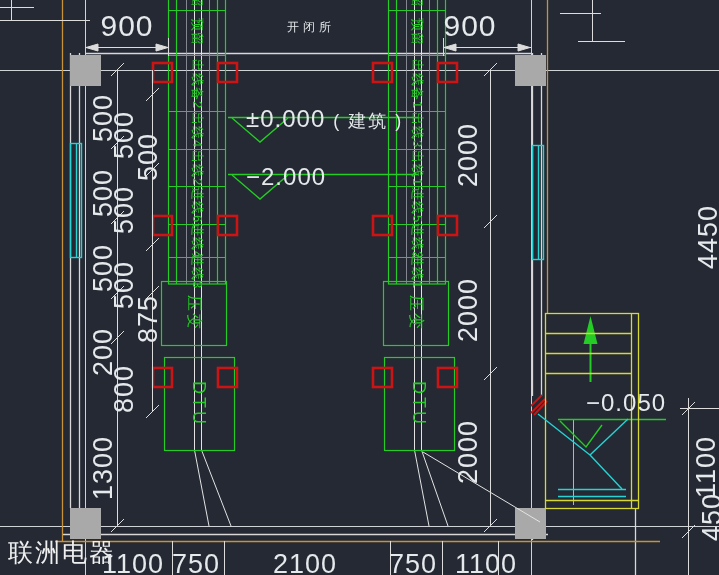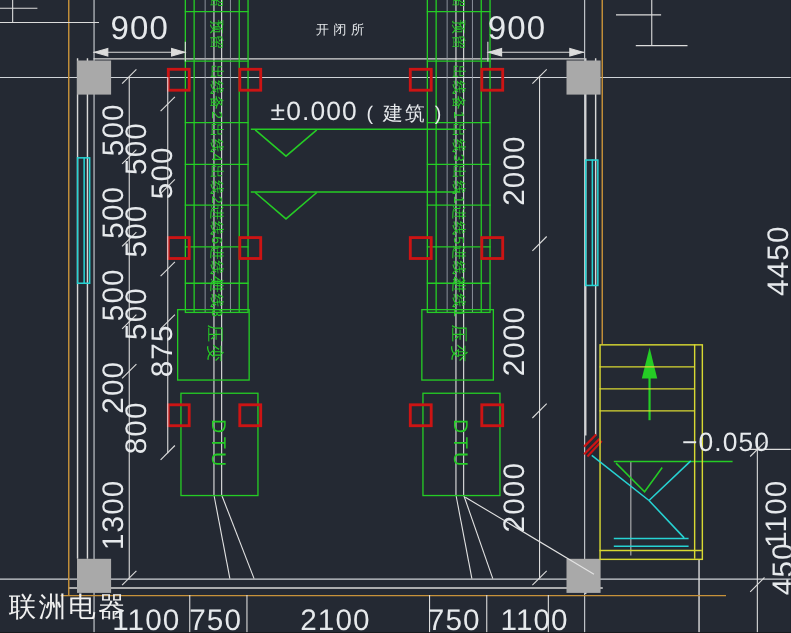--- a/index.html
+++ b/index.html
@@ -10,21 +10,21 @@
   .c{transform:translate(-50%,-50%);}
   .rv{transform:translate(-50%,-50%) rotate(-90deg);}       
   .rc{transform:translate(-50%,-50%) rotate(90deg);}        
   .cb{transform:translate(-50%,0);}
   .dim{font-size:27px;letter-spacing:1px;color:#e6e9ec;}
   .dimb{font-size:27px;letter-spacing:1px;color:#e6e9ec;}
   .grn{color:#25cc25;}
   .cell{font-size:13px;letter-spacing:1px;}
   .pt{font-size:16px;letter-spacing:2px;}
   .dtu{font-size:18px;letter-spacing:3px;}
-  .elev{position:absolute;display:flex;align-items:baseline;gap:8px;color:#e6e9ec;}
+  .elev{position:absolute;display:flex;align-items:baseline;gap:8px;color:#e6e9ec;margin-top:17px;}
   .elev .val{font-size:24px;letter-spacing:1px;}
   .elev .note{font-size:18px;letter-spacing:2px;}
 </style>
 </head>
 <body>
 
 <div id="canvas">
 
 <svg id="geom" width="719" height="575" viewBox="0 0 719 575">
 
@@ -209,22 +209,23 @@
 
 <span class="t c" style="left:311px;top:27px;font-size:12px;letter-spacing:4px;">开闭所</span>
 
 <span class="t" style="left:8px;top:540px;font-size:25px;letter-spacing:2px;color:#f0f0f0;">联洲电器</span>
 
 <div class="elev" style="left:246px;top:88px;">
   <span class="val">±0.000</span>
   <span class="note">( 建筑 )</span>
 </div>
 <div class="elev" style="left:246px;top:146px;">
+  <span class="val">−2.000</span>
 </div>
-<span class="t" style="left:586px;top:391px;font-size:24px;letter-spacing:1px;margin-left:34px;">−0.050</span>
+<span class="t" style="left:586px;top:391px;font-size:24px;letter-spacing:1px;">−0.050</span>
 
 <span class="t c dim" style="left:127px;top:26px;font-size:30px;">900</span>
 <span class="t c dim" style="left:470px;top:26px;font-size:30px;">900</span>
 
 <span class="t rv dim" style="left:103px;top:118px;">500</span>
 <span class="t rv dim" style="left:103px;top:193px;">500</span>
 <span class="t rv dim" style="left:103px;top:268px;">500</span>
 <span class="t rv dim" style="left:103px;top:352px;">200</span>
 <span class="t rv dim" style="left:103px;top:468px;">1300</span>
 <span class="t rv dim" style="left:124px;top:135px;">500</span>

